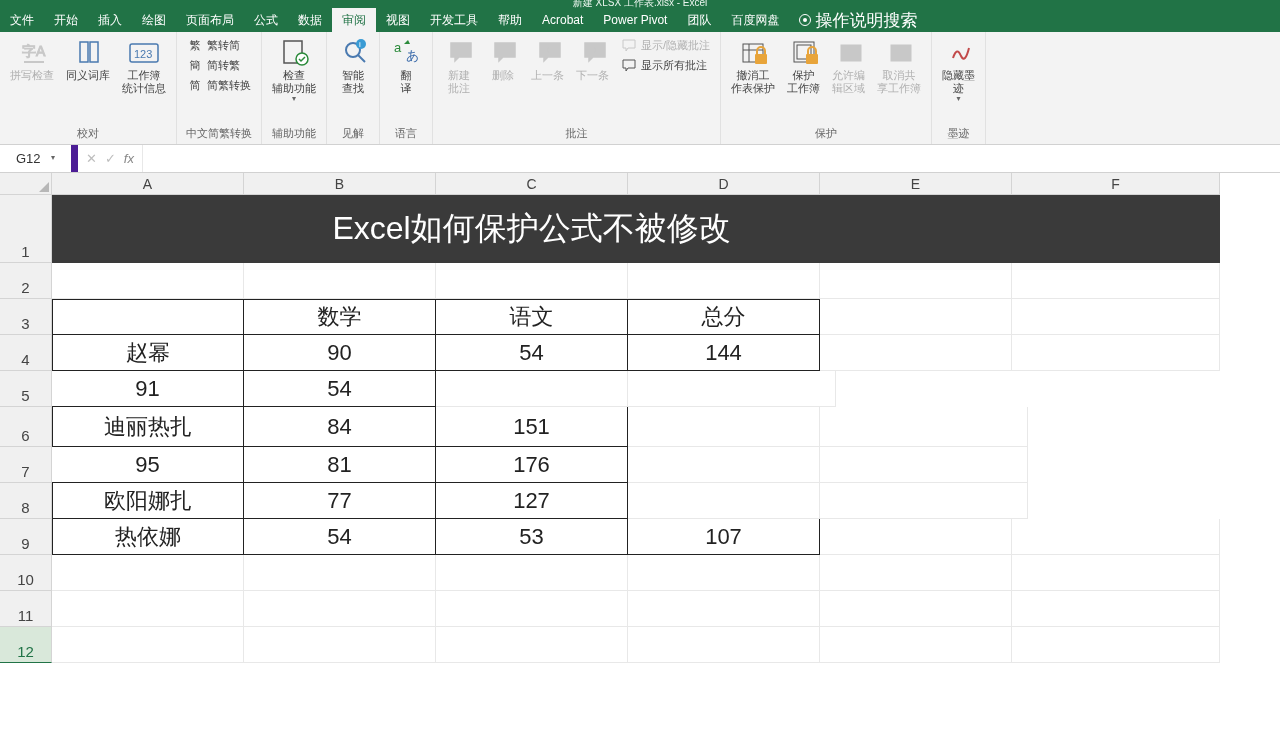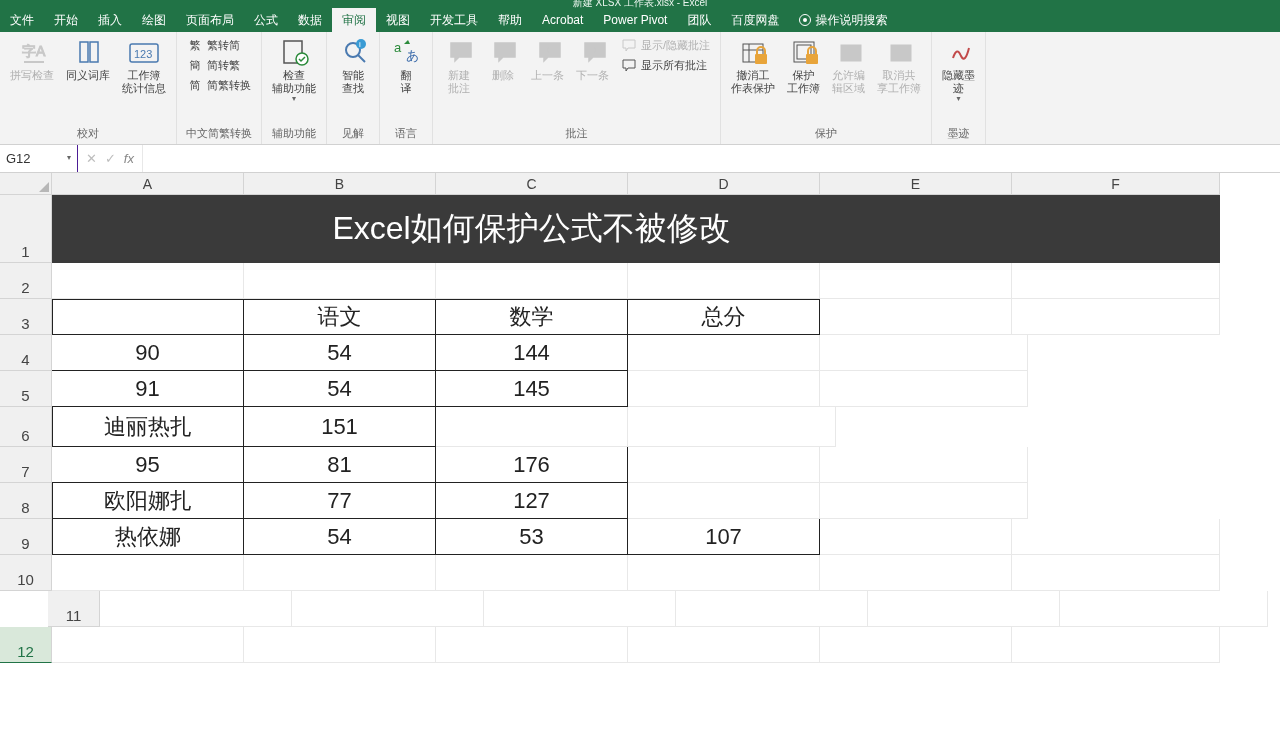--- a/index.html
+++ b/index.html
@@ -6,42 +6,42 @@
 body { background: #fff; width: 1280px; height: 742px; overflow: hidden; position: relative; }
 
 
 .titlebar { background: #217346; height: 8px; display: flex; justify-content: center; align-items: flex-start; }
 .titlebar span { color: #eaf5ee; font-size: 10px; transform: translateY(-4px); }
 
 
 .menutabs { background: #217346; height: 24px; display: flex; align-items: stretch; padding: 0; }
 .menutabs .tab { color: #fff; font-size: 12px; padding: 0 10px; display: flex; align-items: center; cursor: pointer; }
 .menutabs .tab.active { background: #f3f3f3; color: #217346; }
-.menutabs .tell { color: #fff; font-size: 12px; display: flex; align-items: center; gap: 4px; padding-left: 10px; }
+.menutabs .tell { color: #fff; font-size: 17px; display: flex; align-items: center; gap: 4px; padding-left: 10px; }
 .menutabs .tell .bulb { width: 12px; height: 12px; border: 1px solid #fff; border-radius: 50%; position: relative; }
 .menutabs .tell .bulb::after { content: ""; position: absolute; width: 4px; height: 4px; background: #fff; border-radius: 50%; left: 3px; top: 3px; }
 
 
 .ribbon { background: #f3f3f3; height: 113px; border-bottom: 1px solid #d1d1d1; display: flex; }
 .group { border-right: 1px solid #e1e1e1; padding: 2px 6px 0 6px; display: flex; flex-direction: column; justify-content: space-between; }
 .group-body { display: flex; gap: 4px; }
 .group-label { text-align: center; font-size: 11px; color: #666; padding: 2px 0 3px 0; }
 .btn-large { display: flex; flex-direction: column; align-items: center; justify-content: flex-start; padding: 2px 4px; gap: 1px; cursor: pointer; min-width: 40px; }
 .btn-large .ico { width: 32px; height: 32px; display: flex; align-items: center; justify-content: flex-end; }
 .btn-large .lbl { font-size: 11px; color: #444; text-align: center; line-height: 13px; white-space: pre; }
 .btn-large.disabled .lbl { color: #b0b0b0; }
 .btn-large.disabled svg * { stroke: #c8c8c8 !important; fill: #c8c8c8 !important; }
 .small-row { display: flex; flex-direction: column; gap: 2px; padding-top: 2px; }
 .btn-small { display: flex; align-items: center; gap: 4px; font-size: 11px; color: #444; padding: 1px 4px; cursor: pointer; }
 .btn-small .sico { width: 16px; height: 16px; display: flex; align-items: center; justify-content: center; }
 .dd-caret { font-size: 8px; color: #666; margin-top: -2px; }
 
 
 .fbar { height: 28px; border-bottom: 1px solid #d1d1d1; display: flex; align-items: stretch; background: #fff; }
-.namebox { width: 78px; border-right: 1px solid #4c1d95; display: flex; align-items: center; padding: 0 6px; font-size: 13px; color: #333; justify-content: space-between; }
+.namebox { width: 78px; border-right: 7px solid #4c1d95; display: flex; align-items: center; padding: 0 16px; font-size: 13px; color: #333; justify-content: space-between; }
 .fbar .fx-btns { display: flex; align-items: center; gap: 8px; padding: 0 8px; border-right: 1px solid #e8e8e8; }
 .fbar .fx-btns span { color: #bdbdbd; font-size: 13px; cursor: pointer; }
 .fbar .fx-input { flex: 1; padding: 0 6px; display: flex; align-items: center; font-size: 13px; color: #333; }
 
 
 .sheet { position: relative; }
 .col-headers { display: flex; height: 22px; }
 .corner { width: 52px; background: #f0f0f0; border-right: 1px solid #d4d4d4; border-bottom: 1px solid #d4d4d4; position: relative; }
 .corner::after { content: ""; position: absolute; right: 2px; bottom: 2px; width: 0; height: 0; border-left: 10px solid transparent; border-bottom: 10px solid #b7b7b7; }
 .colh { background: #f0f0f0; border-right: 1px solid #d4d4d4; border-bottom: 1px solid #d4d4d4; text-align: center; font-size: 14px; color: #444; line-height: 22px; }
@@ -359,45 +359,46 @@
         <div class="cell " style="width: 192px; height: 36px;"></div>
         <div class="cell " style="width: 192px; height: 36px;"></div>
         <div class="cell " style="width: 192px; height: 36px;"></div>
         <div class="cell " style="width: 192px; height: 36px;"></div>
         <div class="cell " style="width: 192px; height: 36px;"></div>
         <div class="cell " style="width: 208px; height: 36px;"></div>
       </div>
       <div class="row" style="height: 36px;">
         <div class="rowh" style="height: 36px;">3</div>
         <div class="cell bordered bleft btop" style="width: 192px; height: 36px;"></div>
+        <div class="cell bordered btop" style="width: 192px; height: 36px;">数学</div>
         <div class="cell bordered btop" style="width: 192px; height: 36px;">语文</div>
-        <div class="cell bordered btop" style="width: 192px; height: 36px;">数学</div>
         <div class="cell bordered btop" style="width: 192px; height: 36px;">总分</div>
         <div class="cell " style="width: 192px; height: 36px;"></div>
         <div class="cell " style="width: 208px; height: 36px;"></div>
       </div>
       <div class="row" style="height: 36px;">
         <div class="rowh" style="height: 36px;">4</div>
+        <div class="cell bordered bleft" style="width: 192px; height: 36px;">赵幂</div>
         <div class="cell bordered" style="width: 192px; height: 36px;">90</div>
         <div class="cell bordered" style="width: 192px; height: 36px;">54</div>
         <div class="cell bordered" style="width: 192px; height: 36px;">144</div>
         <div class="cell " style="width: 192px; height: 36px;"></div>
         <div class="cell " style="width: 208px; height: 36px;"></div>
       </div>
       <div class="row" style="height: 36px;">
         <div class="rowh" style="height: 36px;">5</div>
         <div class="cell bordered" style="width: 192px; height: 36px;">91</div>
         <div class="cell bordered" style="width: 192px; height: 36px;">54</div>
-        <div class="cell bordered" style="width: 192px; height: 36px;">145</div>
         <div class="cell " style="width: 192px; height: 36px;"></div>
         <div class="cell " style="width: 208px; height: 36px;"></div>
       </div>
       <div class="row" style="height: 40px;">
         <div class="rowh" style="height: 40px;">6</div>
         <div class="cell bordered bleft" style="width: 192px; height: 40px;">迪丽热扎</div>
+        <div class="cell bordered" style="width: 192px; height: 40px;">84</div>
         <div class="cell bordered" style="width: 192px; height: 40px;">151</div>
         <div class="cell " style="width: 192px; height: 40px;"></div>
         <div class="cell " style="width: 208px; height: 40px;"></div>
       </div>
       <div class="row" style="height: 36px;">
         <div class="rowh" style="height: 36px;">7</div>
         <div class="cell bordered" style="width: 192px; height: 36px;">95</div>
         <div class="cell bordered" style="width: 192px; height: 36px;">81</div>
         <div class="cell bordered" style="width: 192px; height: 36px;">176</div>
         <div class="cell " style="width: 192px; height: 36px;"></div>
@@ -423,21 +424,21 @@
       <div class="row" style="height: 36px;">
         <div class="rowh" style="height: 36px;">10</div>
         <div class="cell " style="width: 192px; height: 36px;"></div>
         <div class="cell " style="width: 192px; height: 36px;"></div>
         <div class="cell " style="width: 192px; height: 36px;"></div>
         <div class="cell " style="width: 192px; height: 36px;"></div>
         <div class="cell " style="width: 192px; height: 36px;"></div>
         <div class="cell " style="width: 208px; height: 36px;"></div>
       </div>
       <div class="row" style="height: 36px;">
-        <div class="rowh" style="height: 36px; margin-left: 48px;">11</div>
+        <div class="rowh" style="height: 36px;">11</div>
         <div class="cell " style="width: 192px; height: 36px;"></div>
         <div class="cell " style="width: 192px; height: 36px;"></div>
         <div class="cell " style="width: 192px; height: 36px;"></div>
         <div class="cell " style="width: 192px; height: 36px;"></div>
         <div class="cell " style="width: 192px; height: 36px;"></div>
         <div class="cell " style="width: 208px; height: 36px;"></div>
       </div>
       <div class="row" style="height: 36px;">
         <div class="rowh sel" style="height: 36px;">12</div>
         <div class="cell " style="width: 192px; height: 36px;"></div>

